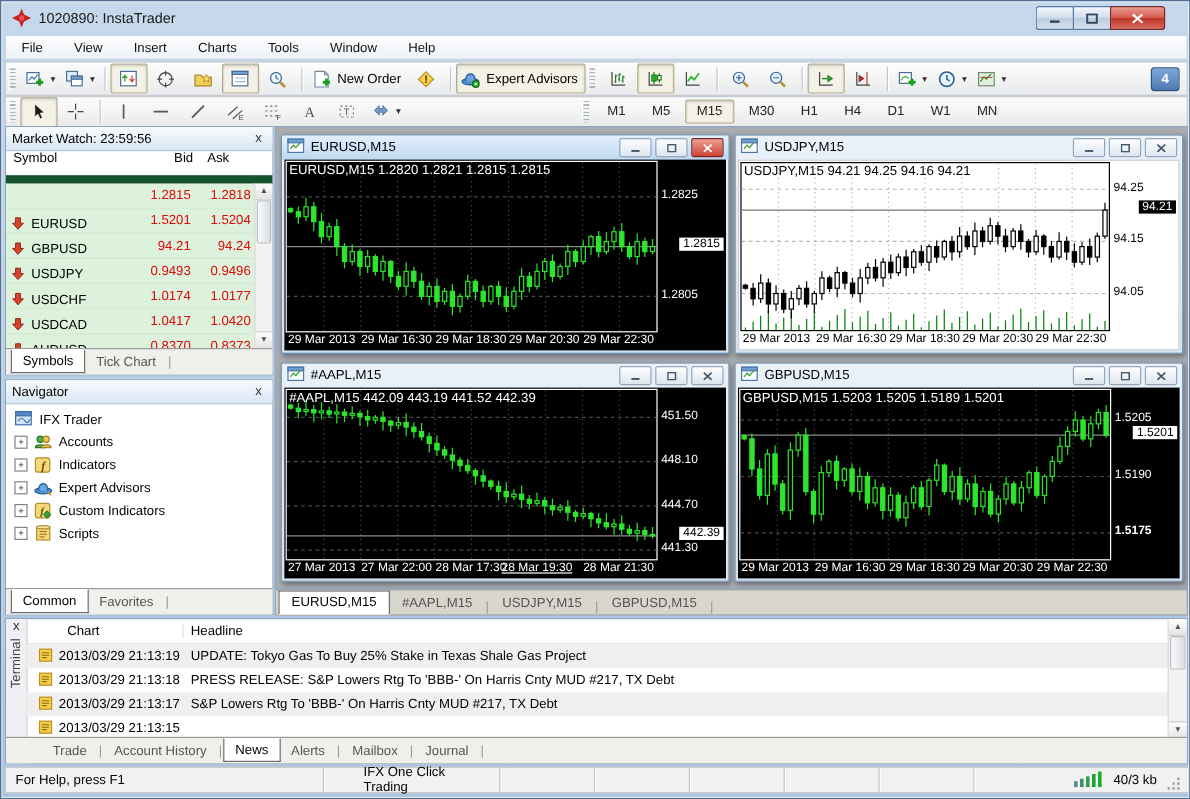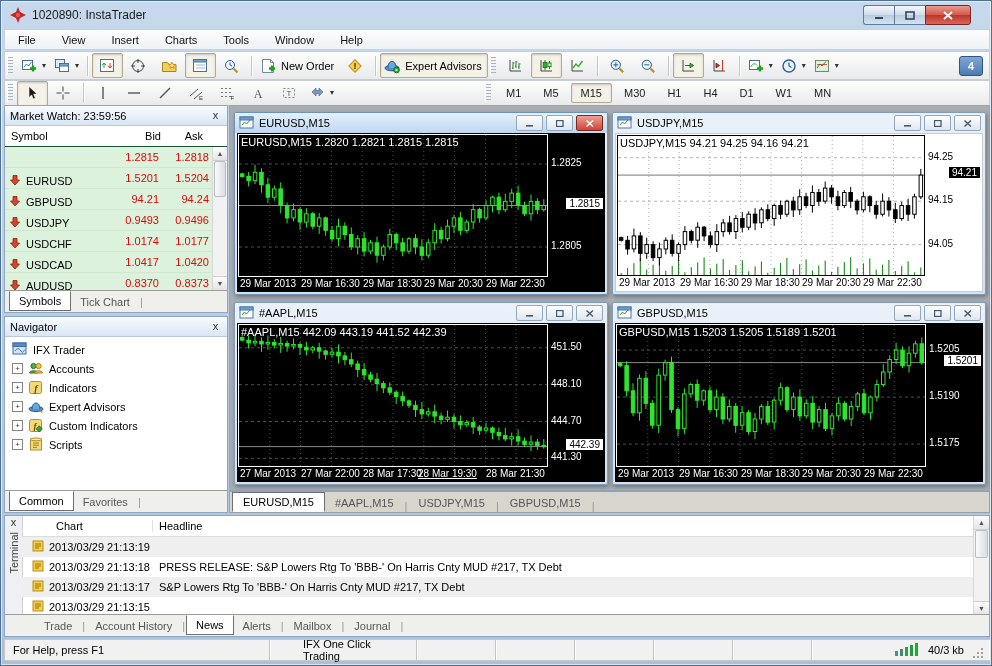--- a/index.html
+++ b/index.html
@@ -30,21 +30,21 @@
   .tb-badge{margin-left:auto;margin-right:6px;width:22px;height:18px;background:linear-gradient(#7fa7d8,#4c7ab0);border:1px solid #2f5581;border-radius:3px;color:#fff;font-weight:bold;display:flex;align-items:center;justify-content:center;}
   .tframes{position:absolute;left:478px;top:0;height:100%;display:flex;align-items:center;}
   .tf{padding:3px 9px;margin:0 1px;border:1px solid transparent;border-radius:2px;color:#222;}
   .tf.active{background:#f4f1e6;border-color:#b3ab90;box-shadow:inset 0 1px 2px rgba(0,0,0,.18);}
   
   .panel{position:absolute;left:3px;width:224px;background:#fff;border:1px solid #8ea6c1;box-sizing:border-box;display:flex;flex-direction:column;}
   .p-mw{top:104px;height:208px;}
   .p-nav{top:315px;height:197px;}
   .panel-header{height:19px;flex:none;background:linear-gradient(#f8fbfe,#d9e6f4);border-bottom:1px solid #b9c9dc;display:flex;align-items:center;justify-content:space-between;padding:0 5px;}
   .p-close{width:13px;text-align:center;color:#333;font-size:11px;line-height:13px;}
-  .mw-cols{height:20px;flex:none;display:flex;align-items:center;border-bottom:1px solid #14532d;padding-right:20px;}
+  .mw-cols{height:20px;flex:none;display:flex;border-bottom:7px solid #14532d;padding-right:32px;}
   .mw-c1{width:96px;padding-left:6px;}
   .mw-c2{width:54px;text-align:right;}
   .mw-c3{flex:1;text-align:right;padding-right:4px;}
   .mw-list{flex:1;overflow:hidden;position:relative;padding-right:14px;}
   .mw-row{height:20px;display:flex;align-items:center;background:#dcf2dc;border-bottom:1px solid #cfe7cf;}
   .mw-sym{width:96px;display:flex;align-items:center;gap:5px;padding-left:4px;color:#000;margin-top:48px;}
   .mw-bid{width:54px;text-align:right;color:#dd0909;}
   .mw-ask{flex:1;text-align:right;padding-right:4px;color:#dd0909;}
   .mw-scroll{position:absolute;top:0;right:0;bottom:0;width:14px;background:#f2f2f2;border-left:1px solid #d8d8d8;}
   .sc-btn{height:13px;display:flex;align-items:center;justify-content:center;font-size:7px;color:#555;background:linear-gradient(#fdfdfd,#e4e4e4);border-bottom:1px solid #cfcfcf;}
@@ -1241,21 +1241,21 @@
               <rect x="290.2" y="28.2" width="3.5" height="12.5" fill="#000" stroke="#2ee52e" stroke-width="1"></rect>
               <line x1="298.4" y1="15.7" x2="298.4" y2="32.7" stroke="#2ee52e"></line>
               <rect x="296.6" y="18.8" width="3.5" height="9.4" fill="#000" stroke="#2ee52e" stroke-width="1"></rect>
               <line x1="304.8" y1="12.5" x2="304.8" y2="39.8" stroke="#2ee52e"></line>
               <rect x="303.0" y="18.8" width="3.5" height="18.8" fill="#2ee52e" stroke="#2ee52e" stroke-width="1"></rect>
             </svg>
           </div>
           <div class="ohlc">GBPUSD,M15 1.5203 1.5205 1.5189 1.5201</div>
           <div class="ylab" style="top: 20.0667px;">1.5205</div>
           <div class="ylab" style="top: 67.0667px;">1.5190</div>
-          <div class="ylab" style="top: 114.067px;">1.5175</div>
+          <div class="ylab" style="top: 114.067px; font-weight: bold;">1.5175</div>
           <div class="ycur" style="top: 31.6px;">1.5201</div>
           <div class="timerow">
             <span class="tlab" style="left: 2px;">29 Mar 2013</span>
             <span class="tlab" style="left: 63px;">29 Mar 16:30</span>
             <span class="tlab" style="left: 125px;">29 Mar 18:30</span>
             <span class="tlab" style="left: 186px;">29 Mar 20:30</span>
             <span class="tlab" style="left: 248px;">29 Mar 22:30</span>
           </div>
         </div>
       </div>
@@ -1282,20 +1282,21 @@
       </div>
       <div id="termRows">
           <div class="term-row odd">
             <span class="tr-time">
               <span><svg width="12" height="12">
                   <rect x="1" y="1" width="10" height="10" fill="#f7ce46" stroke="#b8901a"></rect>
                   <path d="M3 4h6M3 6h6M3 8h4" stroke="#8a6a10" stroke-width=".9"></path>
                 </svg></span>
               <span>2013/03/29 21:13:19</span>
             </span>
+            <span class="tr-head">UPDATE: Tokyo Gas To Buy 25% Stake in Texas Shale Gas Project</span>
           </div>
           <div class="term-row">
             <span class="tr-time">
               <span><svg width="12" height="12">
                   <rect x="1" y="1" width="10" height="10" fill="#f7ce46" stroke="#b8901a"></rect>
                   <path d="M3 4h6M3 6h6M3 8h4" stroke="#8a6a10" stroke-width=".9"></path>
                 </svg></span>
               <span>2013/03/29 21:13:18</span>
             </span>
             <span class="tr-head">PRESS RELEASE: S&amp;P Lowers Rtg To 'BBB-' On Harris Cnty MUD #217, TX Debt</span>

